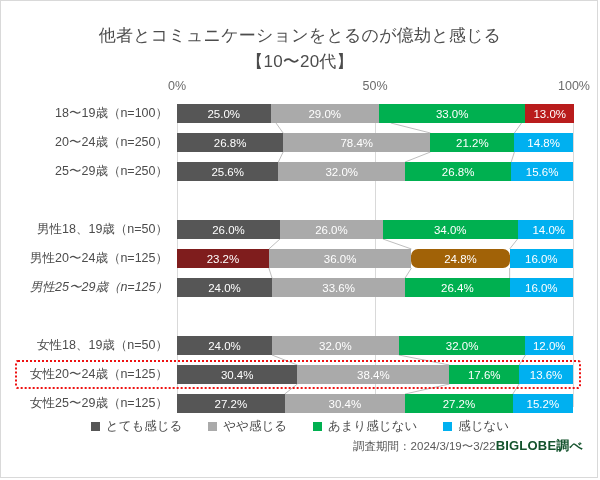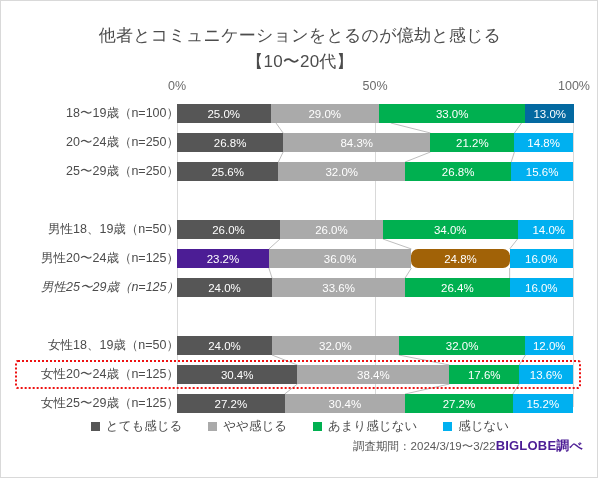--- a/index.html
+++ b/index.html
@@ -109,21 +109,21 @@
     width: 160px;
     text-align: right;
     font-size: 12.5px;
     color: #4c4c4c;
     white-space: nowrap;
     height: 19px;
     line-height: 19px;
   }
   #cat-labels {
     position: absolute;
-    left: 15px;
+    left: 4px;
     top: 103px;
     width: 163px;
     height: 303px;
   }
 
   
   .highlight-box {
     position: absolute;
     left: 14px;
     top: 353px;
@@ -166,21 +166,21 @@
     top: 436px;
     display: flex;
     align-items: baseline;
     font-size: 11.5px;
     color: #5a5a5a;
     white-space: nowrap;
   }
   #footer .brand {
     font-weight: bold;
     font-size: 13px;
-    color: #4c1d95;
+    color: #14532d;
     letter-spacing: 0.2px;
   }
 </style>
 </head>
 <body>
 
 <div id="chart-root">
 
   <div class="chart-title">
     <span>他者とコミュニケーションをとるのが億劫と感じる</span>
@@ -225,42 +225,42 @@
         <line x1="348.48" y1="251" x2="342.14400000000006" y2="261" stroke="#bfbfbf" stroke-width="1"></line>
         <line x1="120.384" y1="280" x2="107.712" y2="290" stroke="#bfbfbf" stroke-width="1"></line>
         <line x1="272.448" y1="280" x2="228.09599999999998" y2="290" stroke="#bfbfbf" stroke-width="1"></line>
         <line x1="342.14400000000006" y1="280" x2="335.808" y2="290" stroke="#bfbfbf" stroke-width="1"></line>
       </svg>
     <div id="bars">
         <div class="bar-row" style="top: 0px;">
           <div class="seg seg-0" style="width: 99px; background: rgb(86, 86, 86);">25.0%</div>
           <div class="seg seg-1" style="width: 114.84px; background: rgb(170, 170, 170);">29.0%</div>
           <div class="seg seg-2" style="width: 155px; background: rgb(0, 176, 80);">33.0%</div>
-          <div class="seg seg-3" style="width: 51.48px; background: #0369a1;">13.0%</div>
+          <div class="seg seg-3" style="width: 51.48px; background: #b91c1c;">13.0%</div>
         </div>
         <div class="bar-row" style="top: 29px;">
           <div class="seg seg-0" style="width: 106.128px; background: rgb(86, 86, 86);">26.8%</div>
-          <div class="seg seg-1" style="width: 147.312px; background: rgb(170, 170, 170);">84.3%</div>
+          <div class="seg seg-1" style="width: 147.312px; background: rgb(170, 170, 170);">78.4%</div>
           <div class="seg seg-2" style="width: 83.952px; background: rgb(0, 176, 80);">21.2%</div>
           <div class="seg seg-3" style="width: 58.608px; background: rgb(0, 176, 240);">14.8%</div>
         </div>
         <div class="bar-row" style="top: 58px;">
           <div class="seg seg-0" style="width: 101.376px; background: rgb(86, 86, 86);">25.6%</div>
           <div class="seg seg-1" style="width: 126.72px; background: rgb(170, 170, 170);">32.0%</div>
           <div class="seg seg-2" style="width: 106.128px; background: rgb(0, 176, 80);">26.8%</div>
           <div class="seg seg-3" style="width: 61.776px; background: rgb(0, 176, 240);">15.6%</div>
         </div>
         <div class="bar-row" style="top: 116px;">
           <div class="seg seg-0" style="width: 102.96px; background: rgb(86, 86, 86);">26.0%</div>
           <div class="seg seg-1" style="width: 102.96px; background: rgb(170, 170, 170);">26.0%</div>
           <div class="seg seg-2" style="width: 134.64px; background: rgb(0, 176, 80);">34.0%</div>
           <div class="seg seg-3" style="width: 55.44px; background: rgb(0, 176, 240); padding-left: 7px;">14.0%</div>
         </div>
         <div class="bar-row" style="top: 145px;">
-          <div class="seg seg-0" style="width: 91.872px; background: #4c1d95;">23.2%</div>
+          <div class="seg seg-0" style="width: 91.872px; background: #7f1d1d;">23.2%</div>
           <div class="seg seg-1" style="width: 142.56px; background: rgb(170, 170, 170);">36.0%</div>
           <div class="seg seg-2" style="width: 98.208px; background: #a16207; border-radius: 7px;">24.8%</div>
           <div class="seg seg-3" style="width: 63.36px; background: rgb(0, 176, 240);">16.0%</div>
         </div>
         <div class="bar-row" style="top: 174px;">
           <div class="seg seg-0" style="width: 95.04px; background: rgb(86, 86, 86);">24.0%</div>
           <div class="seg seg-1" style="width: 133.056px; background: rgb(170, 170, 170);">33.6%</div>
           <div class="seg seg-2" style="width: 104.544px; background: rgb(0, 176, 80);">26.4%</div>
           <div class="seg seg-3" style="width: 63.36px; background: rgb(0, 176, 240);">16.0%</div>
         </div>

